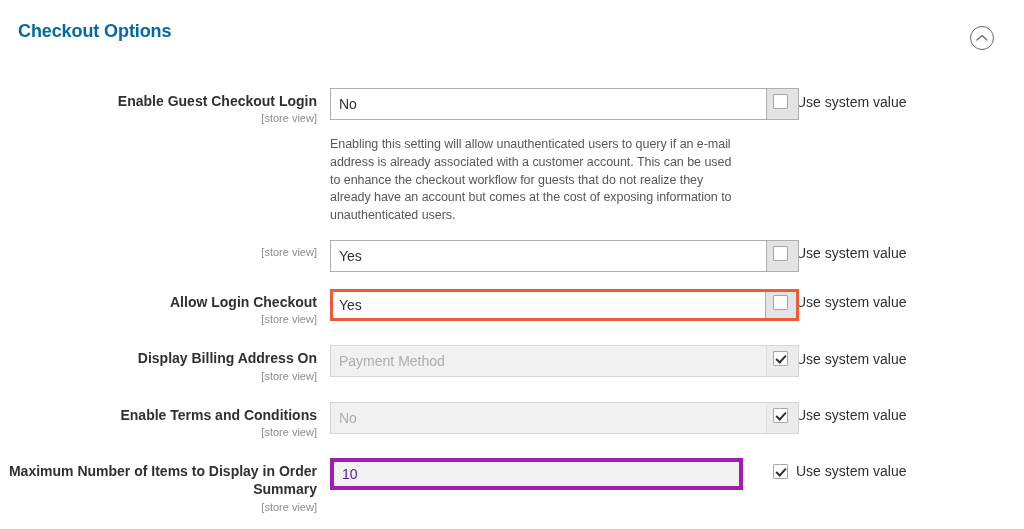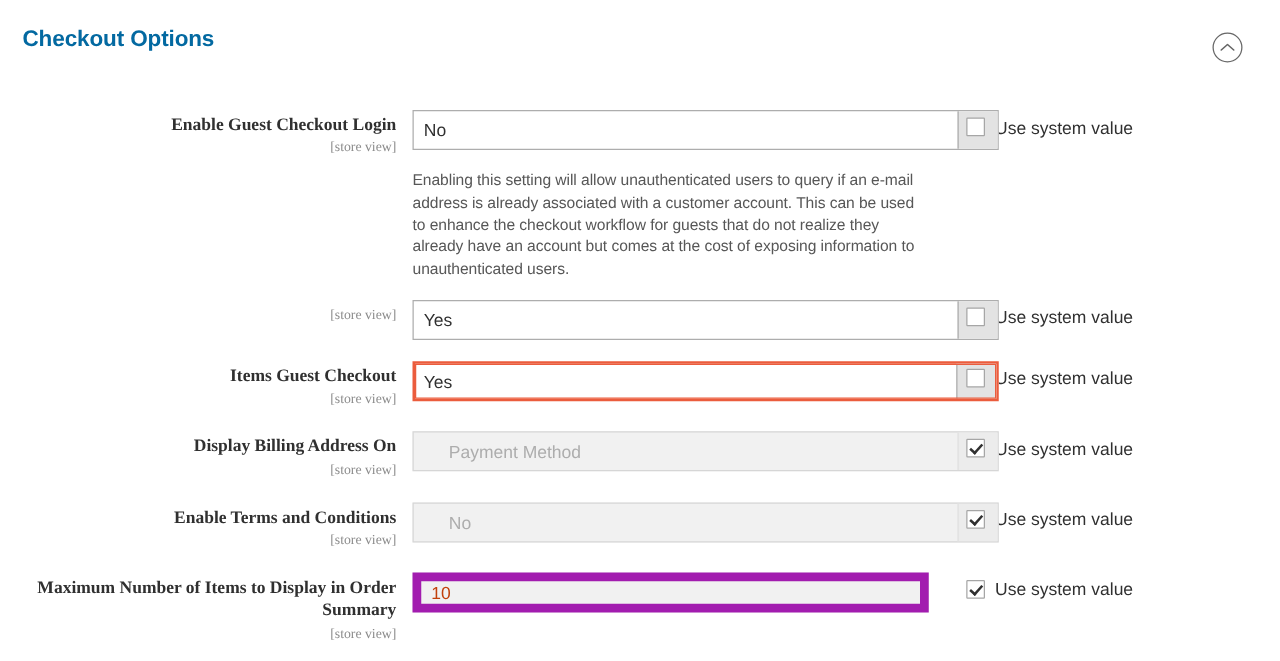--- a/index.html
+++ b/index.html
@@ -58,21 +58,20 @@
     margin-bottom: 17px;
   }
   .field-row.with-desc { margin-bottom: 15px; }
 
   .label-col {
     width: 330px;
     flex: 0 0 330px;
     text-align: right;
     padding-right: 13px;
     padding-top: 4px;
-    font-family: Liberation Serif, serif;
   }
   .field-label {
     font-size: 14px;
     font-weight: bold;
     color: #303030;
     line-height: 1.32;
     display: block;
   }
   .scope-label {
     font-size: 11px;
@@ -110,21 +109,21 @@
   }
   .select-value {
     font-size: 14px;
     color: #303030;
     padding-left: 8px;
     line-height: 30px;
     flex: 1 1 auto;
     white-space: nowrap;
     overflow: hidden;
   }
-  .select-wrap.disabled .select-value { color: #adadad; margin-left: 20px; }
+  .select-wrap.disabled .select-value { color: #adadad; }
   .select-arrow {
     width: 32px;
     height: 100%;
     background: #e3e3e3;
     border-left: 1px solid #adadad;
     display: flex;
     align-items: center;
     justify-content: center;
     flex: 0 0 32px;
   }
@@ -138,25 +137,25 @@
     border-left: 5px solid transparent;
     border-right: 5px solid transparent;
     border-top: 6px solid #5a5a5a;
   }
   .select-wrap.disabled .select-arrow i { border-top-color: #c2c2c2; }
 
   
   .text-input {
     width: 413px;
     height: 32px;
-    border: 7px solid #a21caf;
+    border: 4px solid #a21caf;
     background: #f1f1f1;
     font-family: "Liberation Sans", sans-serif;
     font-size: 14px;
-    color: #c2410c;
+    color: #4c1d95;
     padding: 0 8px;
     line-height: 30px;
   }
   .text-input::placeholder { color: #adadad; opacity: 1; }
 
   
   .field-note {
     width: 410px;
     font-size: 12.5px;
     color: #575757;
@@ -250,21 +249,21 @@
       </div>
     </div>
     <div class="sysval-col">
       <span class="cbox"></span>
       <span class="sysval-label">Use system value</span>
     </div>
   </div>
 
   <div class="field-row">
     <div class="label-col">
-      <span class="field-label">Items Guest Checkout</span>
+      <span class="field-label">Allow Login Checkout</span>
       <span class="scope-label">[store view]</span>
     </div>
     <div class="control-col">
       <div class="select-wrap focused">
         <span class="select-value">Yes</span>
         <span class="select-arrow">
             <i></i>
           </span>
       </div>
     </div>

